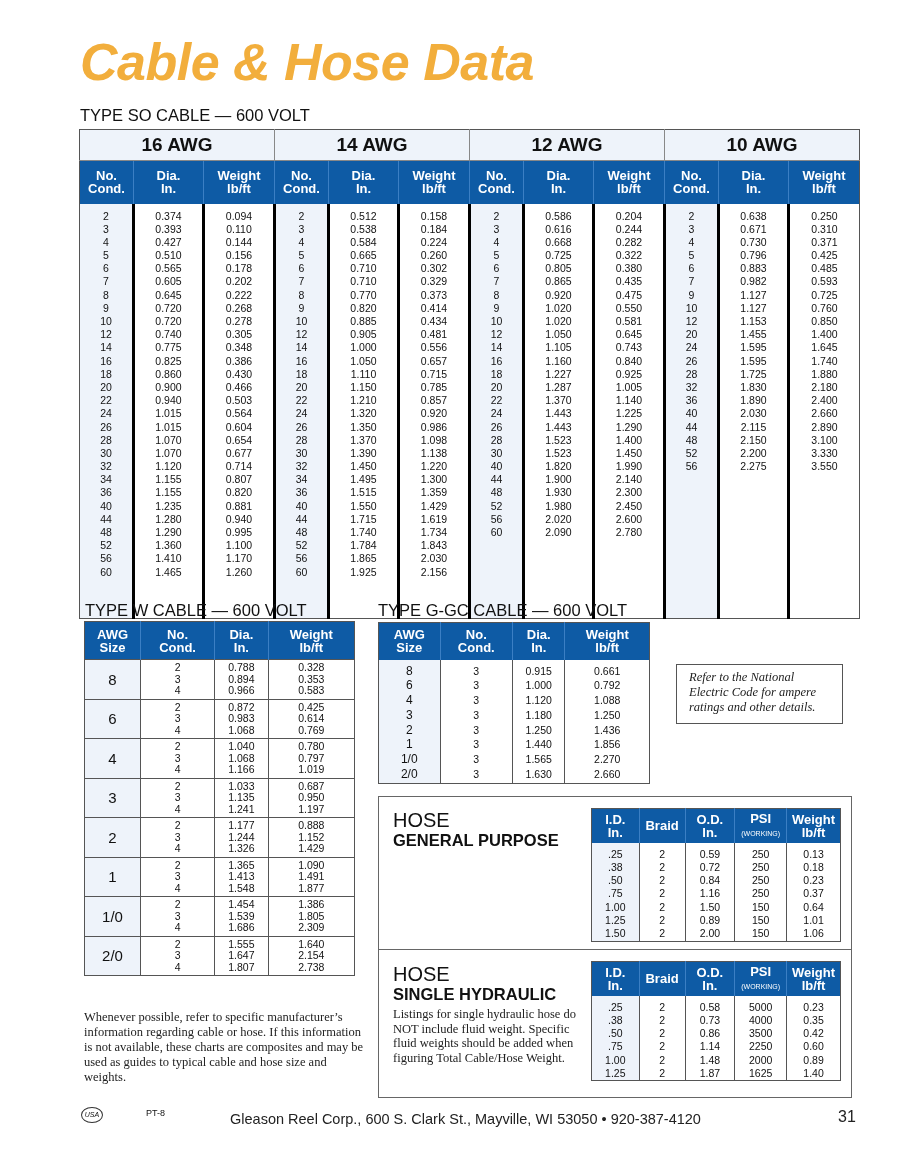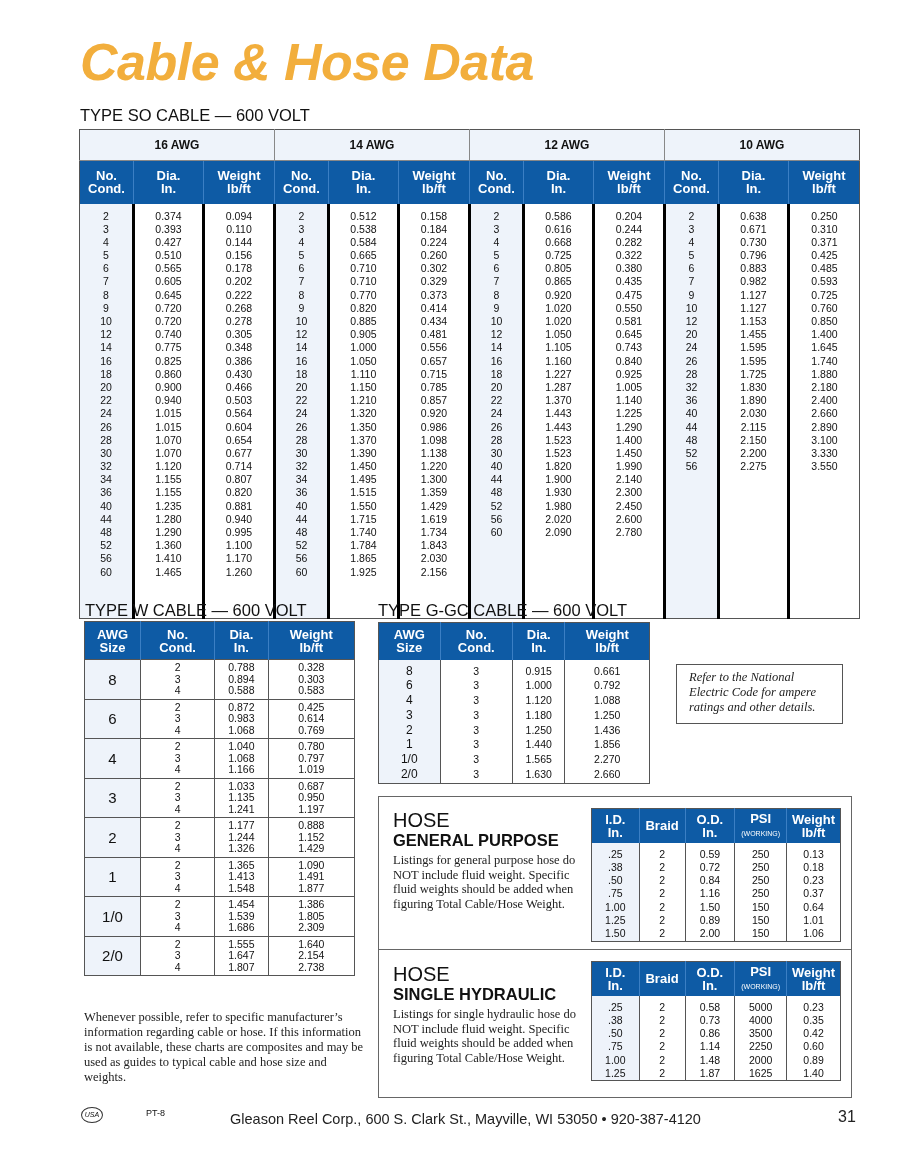--- a/index.html
+++ b/index.html
@@ -8,21 +8,21 @@
 
   .title { position: absolute; left: 80px; top: 32px; font-size: 52px; font-weight: bold; font-style: italic; color: #f2ae3c; letter-spacing: -0.5px; }
   .section-title { position: absolute; font-size: 16.5px; font-weight: normal; color: #111; }
 
   table { border-collapse: collapse; font-family: "Liberation Sans", sans-serif; }
   .blue-hdr th { background: #0e5ba5; color: #fff; font-weight: bold; text-align: center; line-height: 13px; font-size: 13px; border-left: 1px solid #3b7fc4; }
   .blue-hdr th:first-child { border-left: none; }
 
   
   #so { position: absolute; left: 79px; top: 129px; width: 781px; border: 1.5px solid #555; }
-  #so .awg th { background: #eef3fa; font-size: 12px; font-weight: bold; height: 31px; border-left: 1px solid #888; border-bottom: 1px solid #888; }
+  #so .awg th { background: #eef3fa; font-size: 19px; font-weight: bold; height: 31px; border-left: 1px solid #888; border-bottom: 1px solid #888; }
   #so .awg th:first-child { border-left: none; }
   #so .blue-hdr th { height: 43px; }
   #so td { vertical-align: top; padding-top: 6px; font-size: 10.5px; text-align: center; border-left: 3px solid #000000; }
   #so td:first-child { border-left: none; }
   #so td.cond { background: #eef3fa; }
   #so td .line { height: 13.2px; line-height: 13.2px; }
   #so tr.body td { height: 415px; }
 
   
   #w { position: absolute; left: 84px; top: 621px; width: 271px; border: 1.5px solid #555; }
@@ -441,25 +441,25 @@
       <tr>
         <td class="awg">8</td>
         <td>
           <div class="line">2</div>
           <div class="line">3</div>
           <div class="line">4</div>
         </td>
         <td>
           <div class="line">0.788</div>
           <div class="line">0.894</div>
-          <div class="line">0.588</div>
+          <div class="line">0.966</div>
         </td>
         <td>
           <div class="line">0.328</div>
-          <div class="line">0.303</div>
+          <div class="line">0.353</div>
           <div class="line">0.583</div>
         </td>
       </tr>
       <tr>
         <td class="awg">6</td>
         <td>
           <div class="line">2</div>
           <div class="line">3</div>
           <div class="line">4</div>
         </td>
@@ -642,21 +642,20 @@
 </table>
 
 <div class="note-box">Refer to the National Electric Code for ampere ratings and other details.</div>
 
 <div class="hose-frame"></div>
 <div class="hose-divider"></div>
 
 <div class="hose-text" style="top:810px;">
   <div class="h1">HOSE</div>
   <div class="h2">GENERAL PURPOSE</div>
-  <div class="desc">Listings for general purpose hose do NOT include fluid weight. Specific fluid weights should be added when figuring Total Cable/Hose Weight.</div>
 </div>
 <table class="hose-table" id="hose-gen" style="top:808px;">
   <thead>
       <tr class="blue-hdr" id="hose-gen-hdr">
         <th style="width: 48px;">I.D.<br>In.</th>
         <th style="width: 46px;">Braid</th>
         <th style="width: 50px;">O.D.<br>In.</th>
         <th style="width: 52px;">PSI<span class="small">(WORKING)</span></th>
         <th style="width: 54px;">Weight<br>lb/ft</th>
       </tr>

